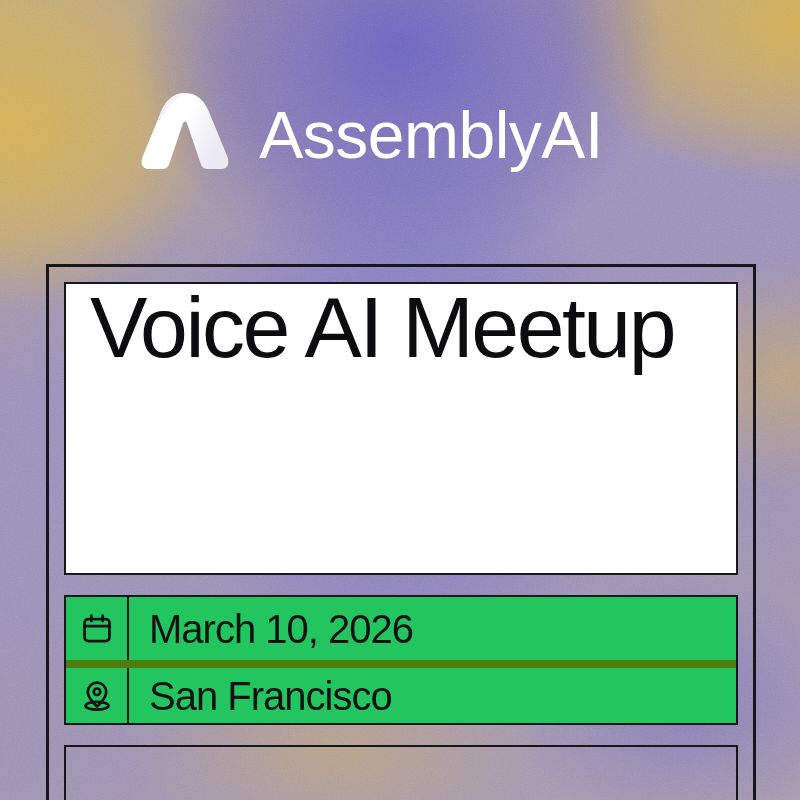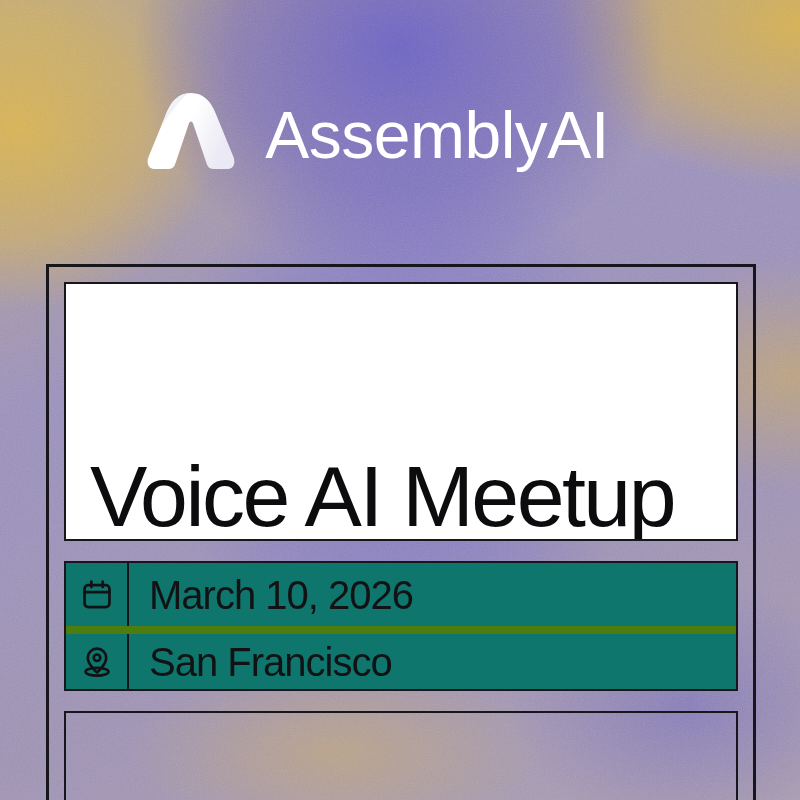--- a/index.html
+++ b/index.html
@@ -39,21 +39,21 @@
     inset: 0;
     opacity: 0.5;
     mix-blend-mode: overlay;
     pointer-events: none;
   }
 
   
   #logo-lockup {
     position: absolute;
     top: 82px;
-    left: 10px;
+    left: 4px;
     width: 736px;
     height: 110px;
     display: flex;
     align-items: center;
     justify-content: center;
     gap: 30px;
   }
 
   #logo-mark {
     width: 88px;
@@ -82,39 +82,39 @@
     border: 3px solid #17161c;
     padding: 15px;
     display: flex;
     flex-direction: column;
     gap: 20px;
   }
 
   #title-panel {
     background: #ffffff;
     border: 2px solid #17161c;
-    height: 259px;
+    height: 293px;
     flex: 0 0 auto;
     display: flex;
-    align-items: flex-end;
+    align-items: flex-start;
     padding: 0 24px;
     overflow: hidden;
   }
 
   #event-title {
     font-size: 86px;
     line-height: 1.0;
     font-weight: 400;
     letter-spacing: -2.5px;
     color: #0c0c0e;
     white-space: nowrap;
   }
 
   #meta-panel {
-    background: #0f766e;
+    background: #22c55e;
     border: 2px solid #17161c;
     flex: 0 0 auto;
     display: flex;
     flex-direction: column;
   }
 
   .meta-row {
     display: flex;
     align-items: stretch;
     height: 63px;

